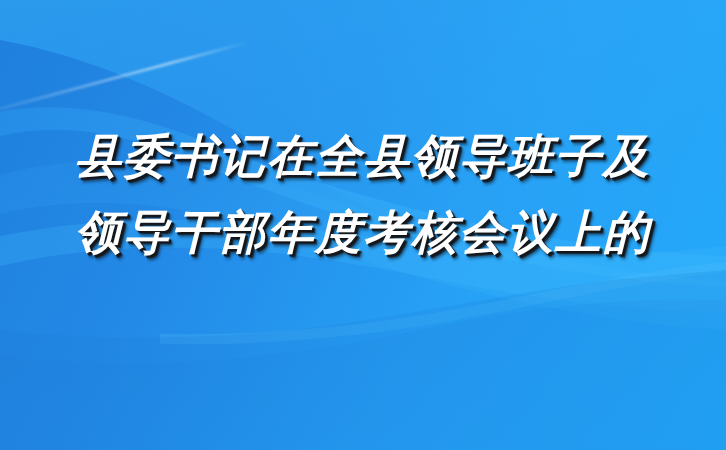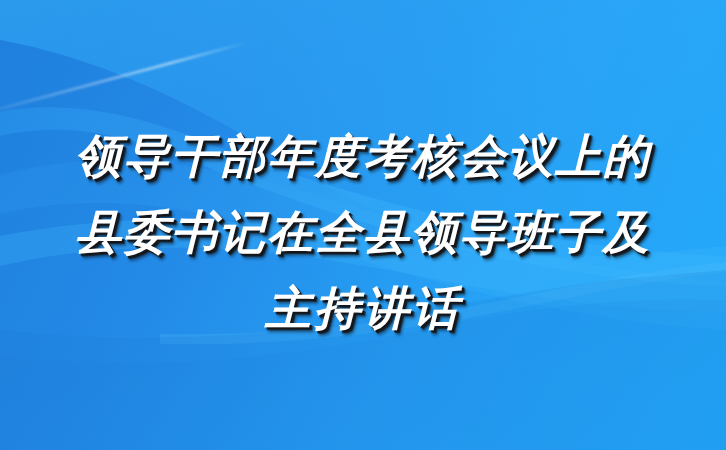--- a/index.html
+++ b/index.html
@@ -117,18 +117,17 @@
     <path d="M726,300 C620,296 510,310 420,330 C320,352 200,366 80,362 C50,361 24,358 0,354 L0,450 L726,450 Z" fill="url(#gDark1)" opacity="0.42"></path>
 
     <path d="M726,262 C640,270 540,294 440,312 C350,328 250,336 160,334 L160,344 C252,346 354,338 446,322 C546,304 642,280 726,272 Z" fill="#58c6ff" opacity="0.22"></path>
 
     <path d="M0,330 C110,342 230,340 340,324 C430,311 520,292 610,280 L726,270 L726,450 L0,450 Z" fill="#1b79d2" opacity="0.18"></path>
   </svg>
 
   <div id="light-streak"></div>
 
   <div id="title-block">
+    <div class="title-line line-1">县委书记在全县领导班子及</div>
     <div class="title-line line-2">领导干部年度考核会议上的</div>
-    <div class="title-line line-1">县委书记在全县领导班子及</div>
-    <div class="title-line line-3">主持讲话</div>
   </div>
 
 </div>
 
 </body></html>

